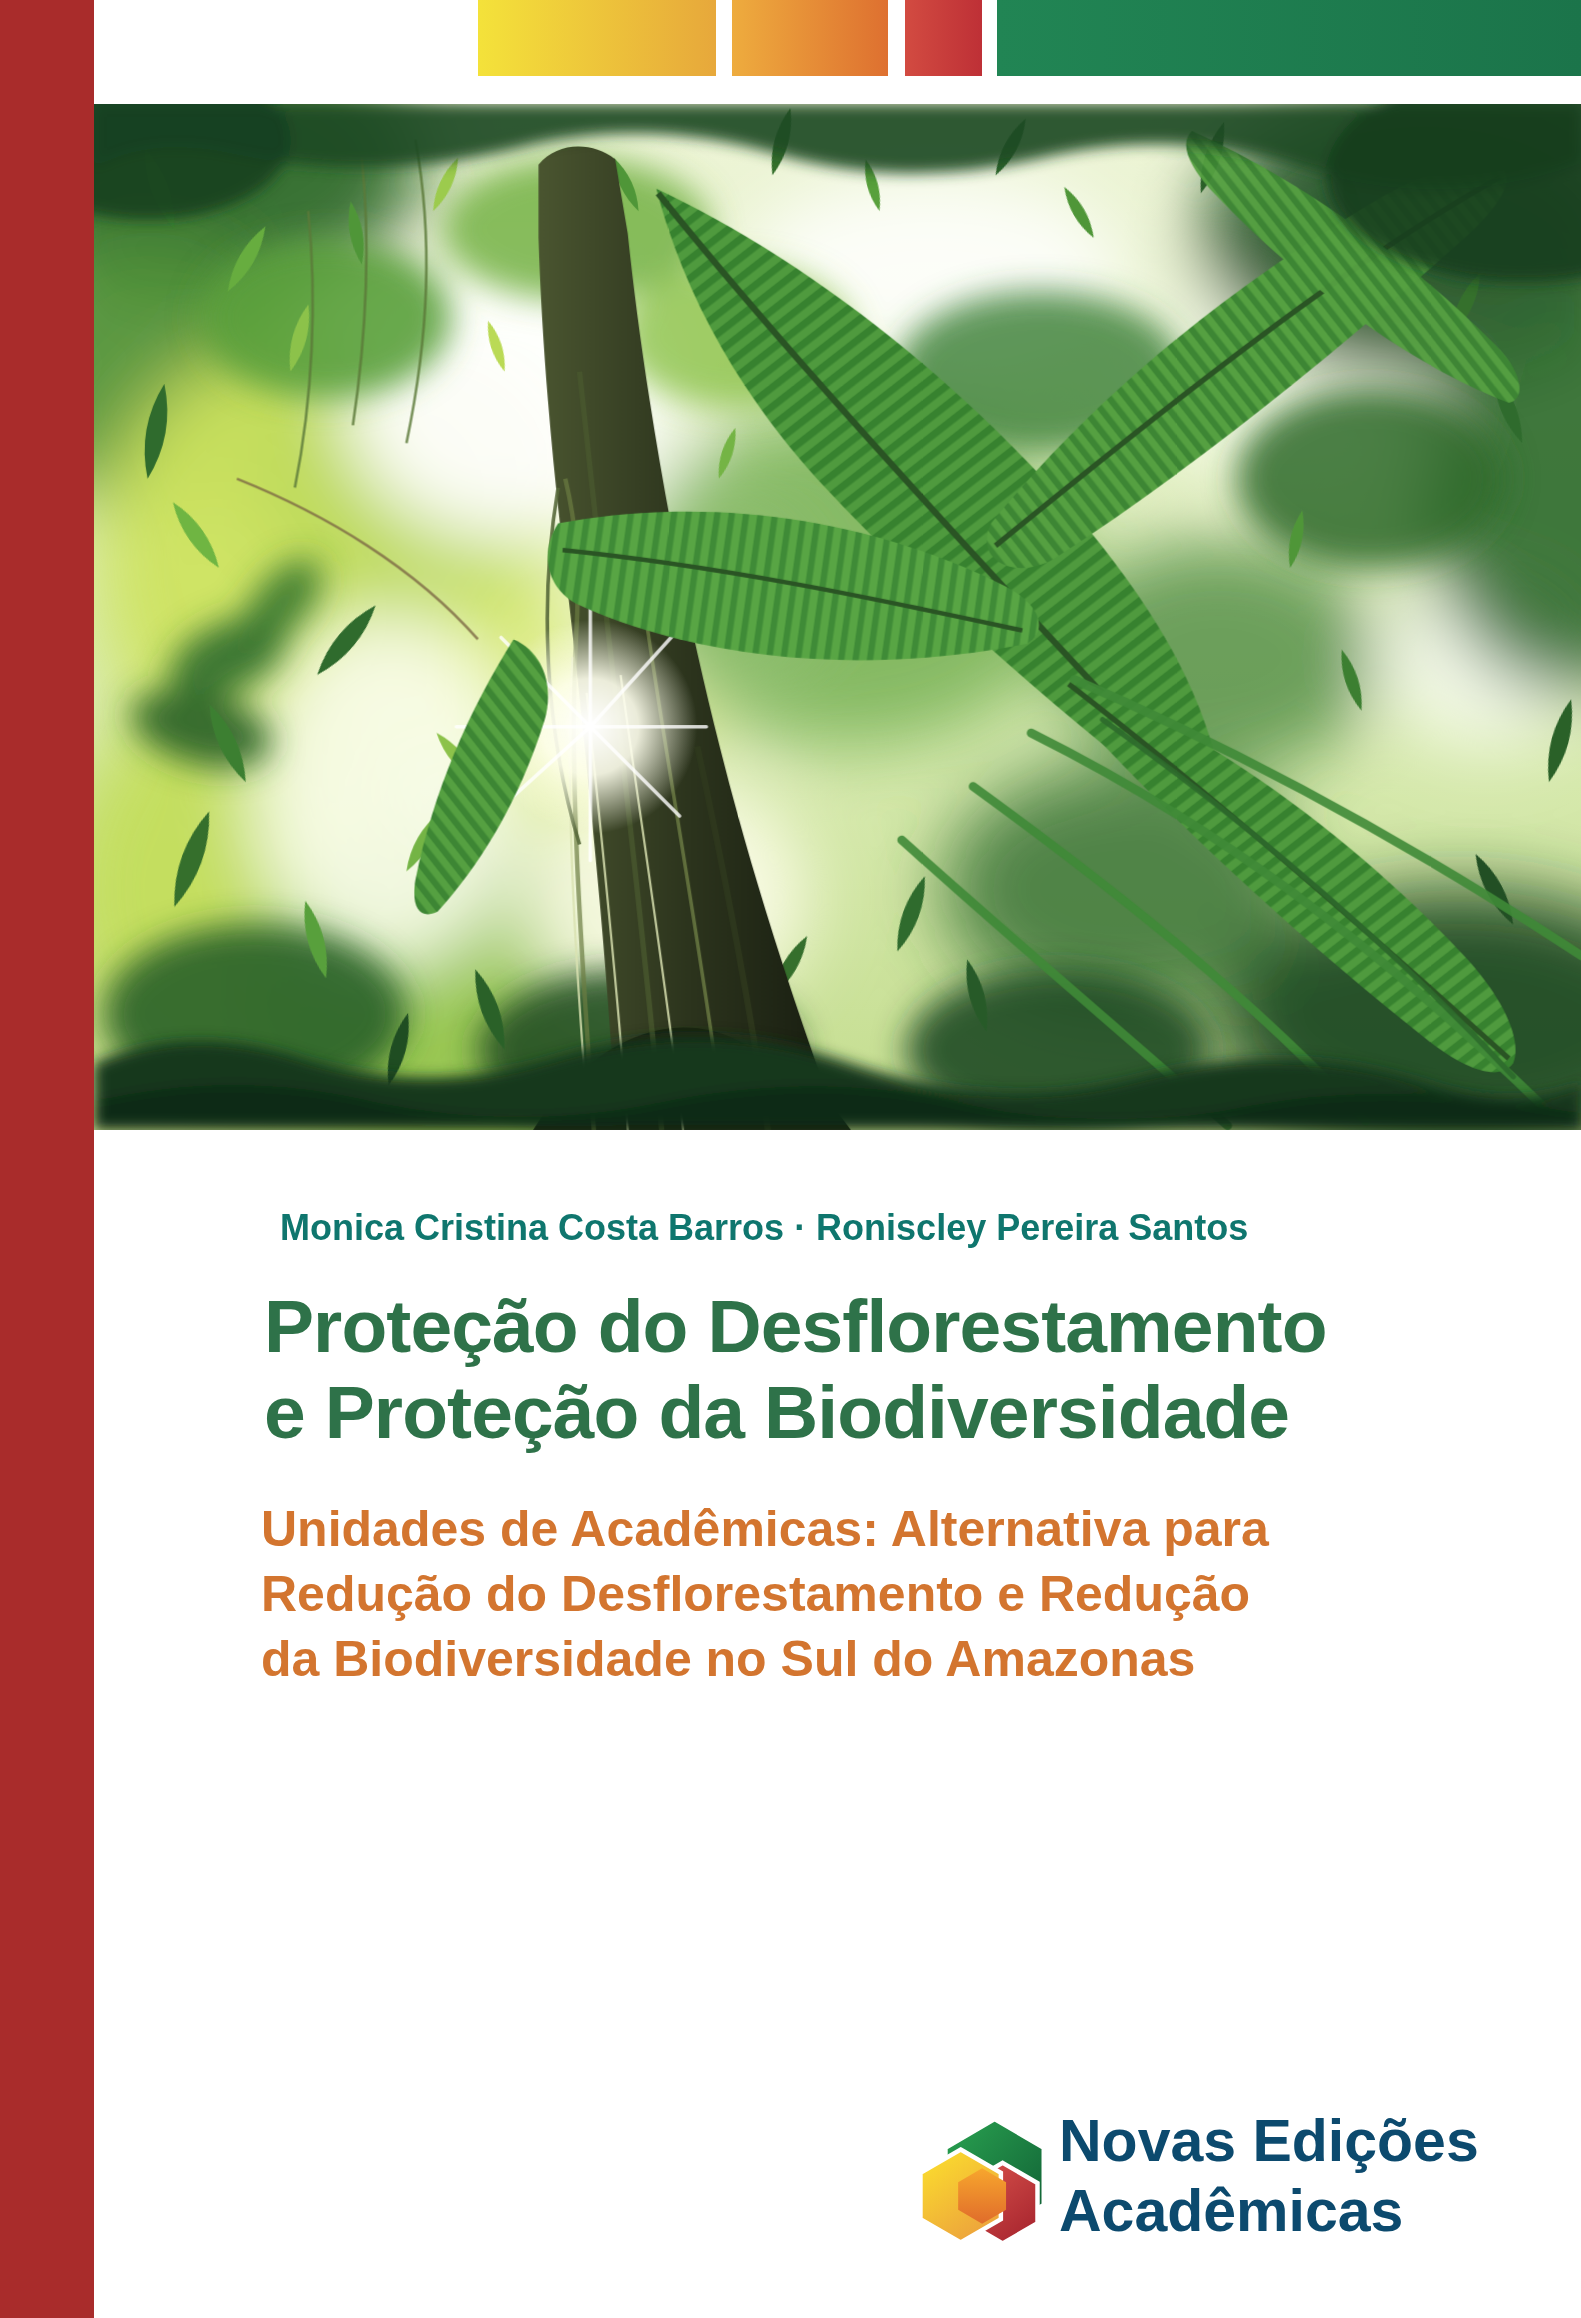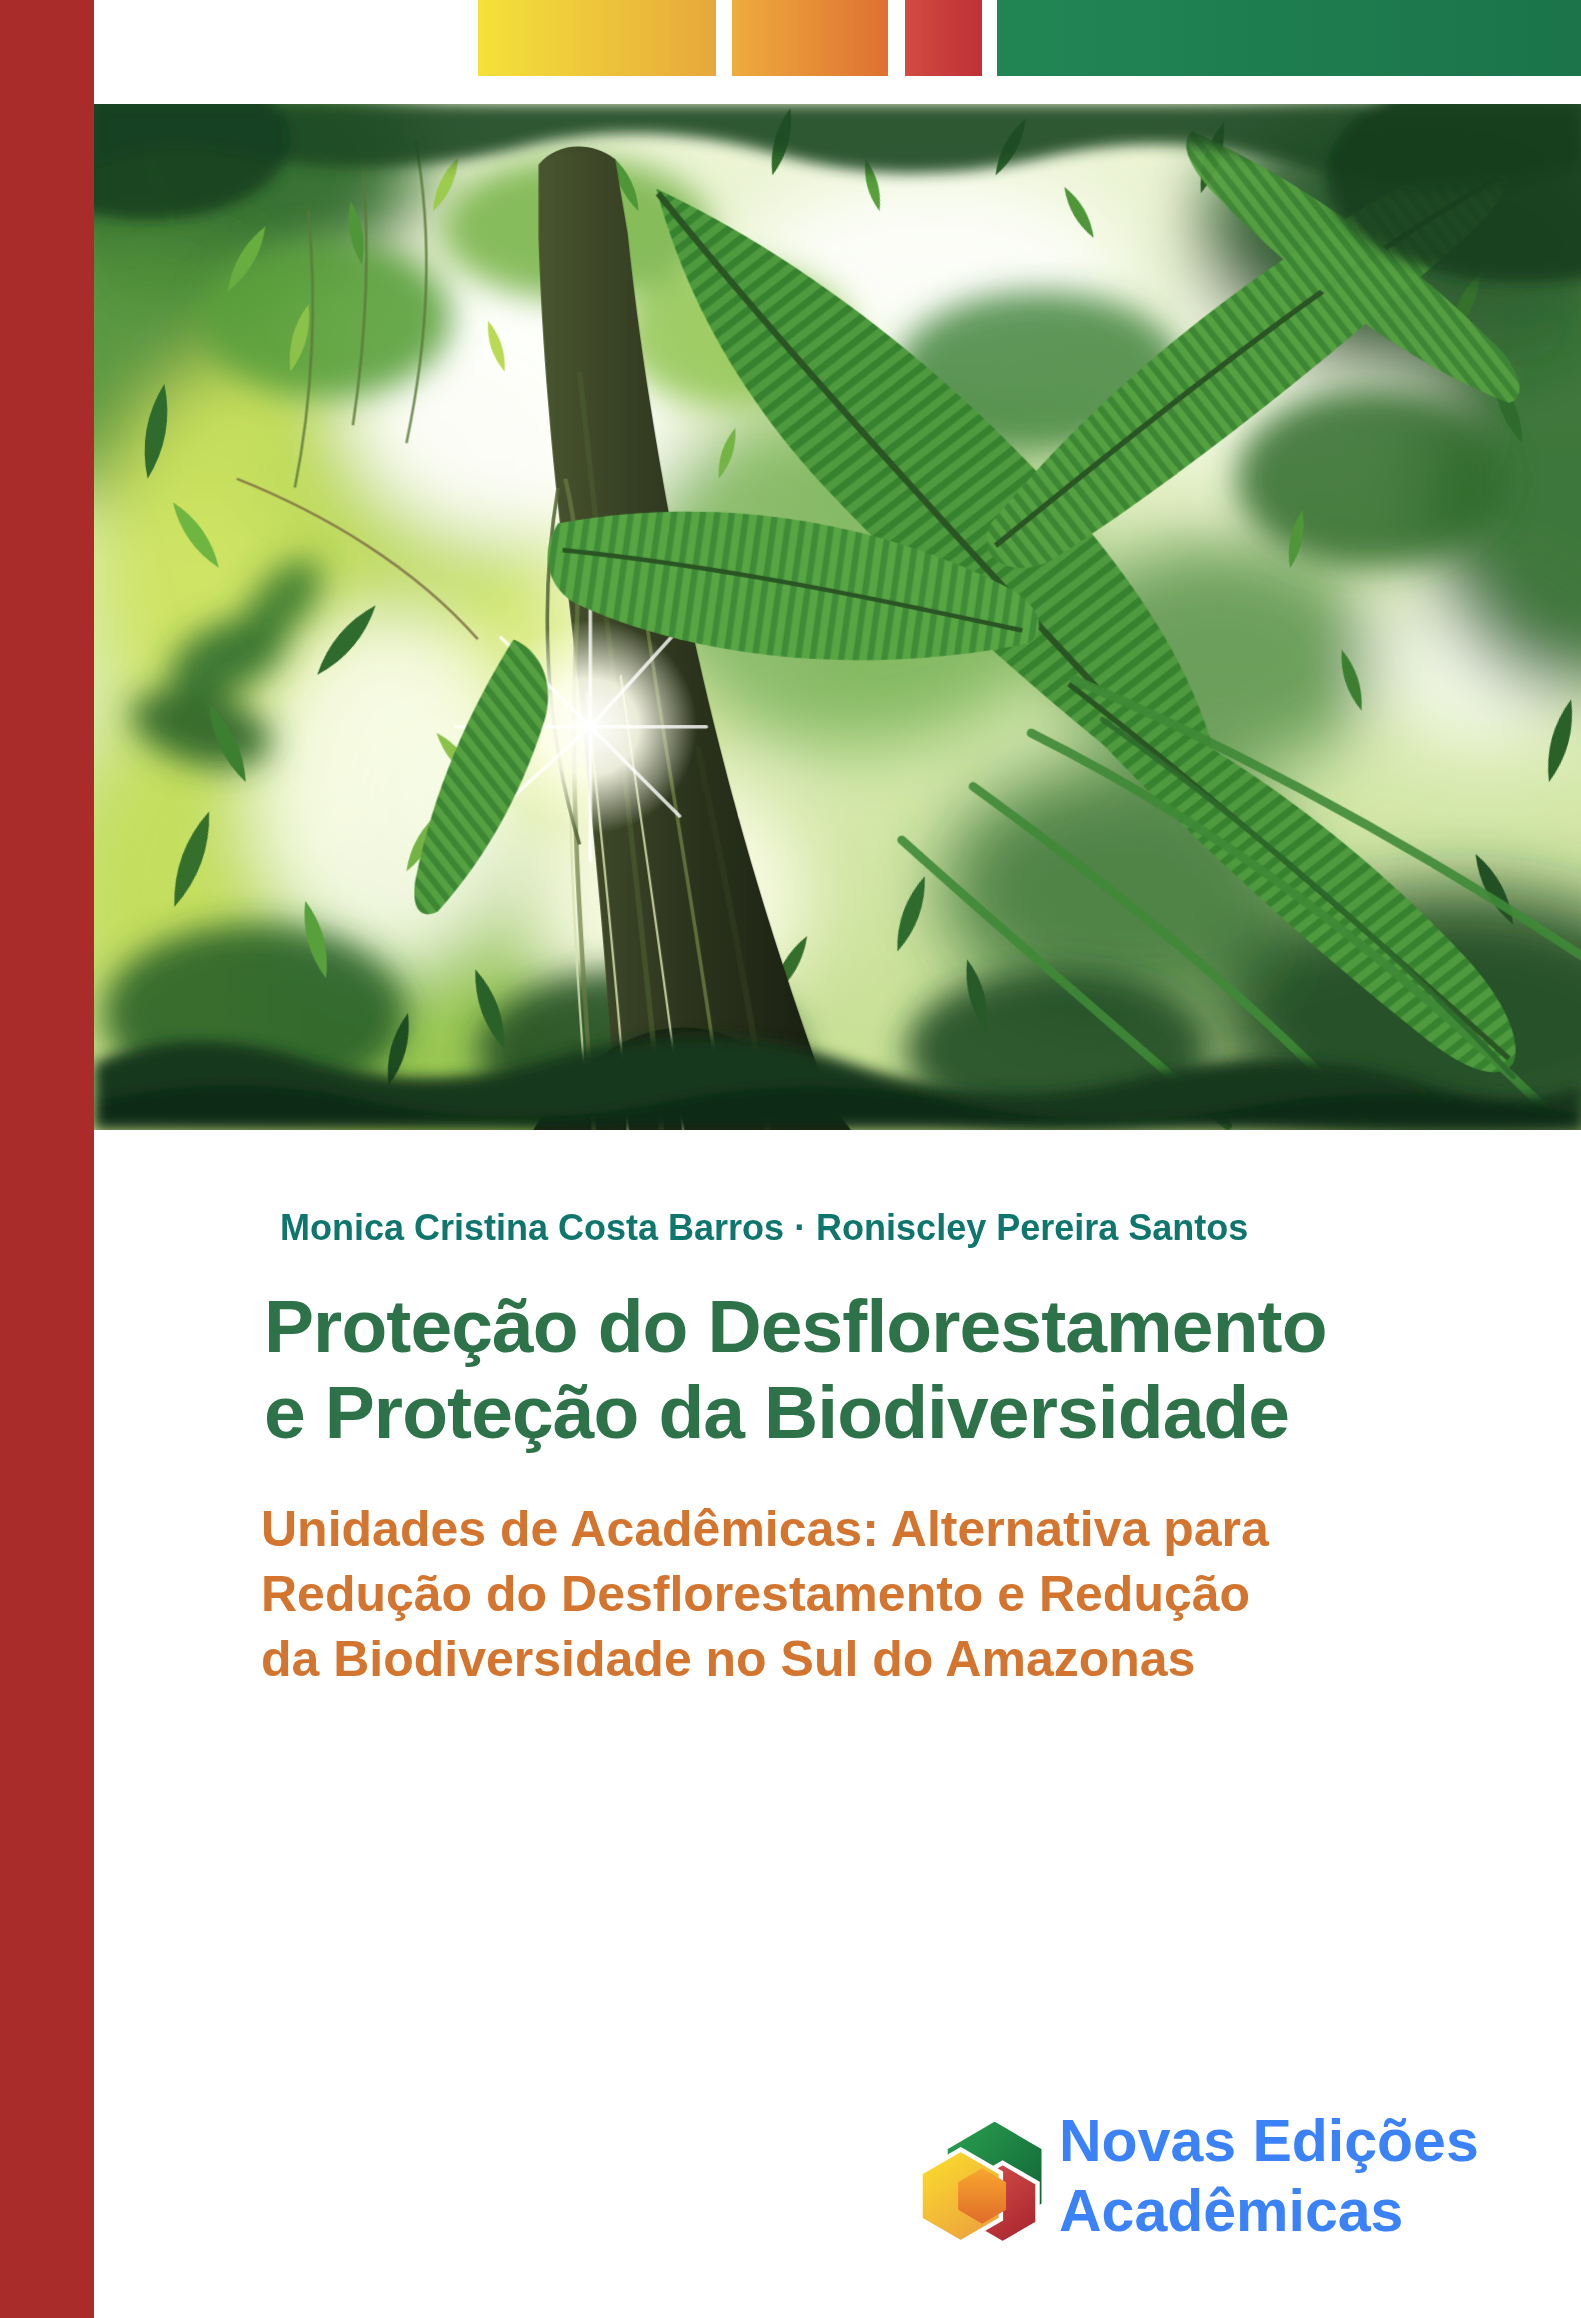--- a/index.html
+++ b/index.html
@@ -15,21 +15,21 @@
   .photo{left:94px;top:104px;width:1488px;height:1026px;overflow:hidden;background:#d8e8b0;}
   .photo svg{display:block;width:100%;height:100%;}
   .authors{left:261px;top:1207px;width:1249px;font-size:36px;line-height:42px;font-weight:bold;
            color:#0f766e;white-space:nowrap;margin-left:19px;}
   .title{left:264px;top:1283px;width:1249px;font-size:75px;line-height:86px;font-weight:bold;
          color:#2e7249;letter-spacing:-0.9px;}
   .subtitle{left:261px;top:1497px;width:1267px;font-size:50px;line-height:65px;font-weight:bold;
             color:#d3752f;}
   .publogo{left:916px;top:2112px;width:134px;height:134px;}
   .pubname{left:1059px;top:2106px;width:500px;font-size:59px;line-height:70px;font-weight:bold;
-           color:#3b82f6;}
+           color:#0c4a6e;}
 </style>
 </head>
 <body>
 
 <div class="page">
 
   <div class="abs spine"></div>
 
   <div class="abs bar bar-yellow"></div>
   <div class="abs bar bar-orange"></div>

